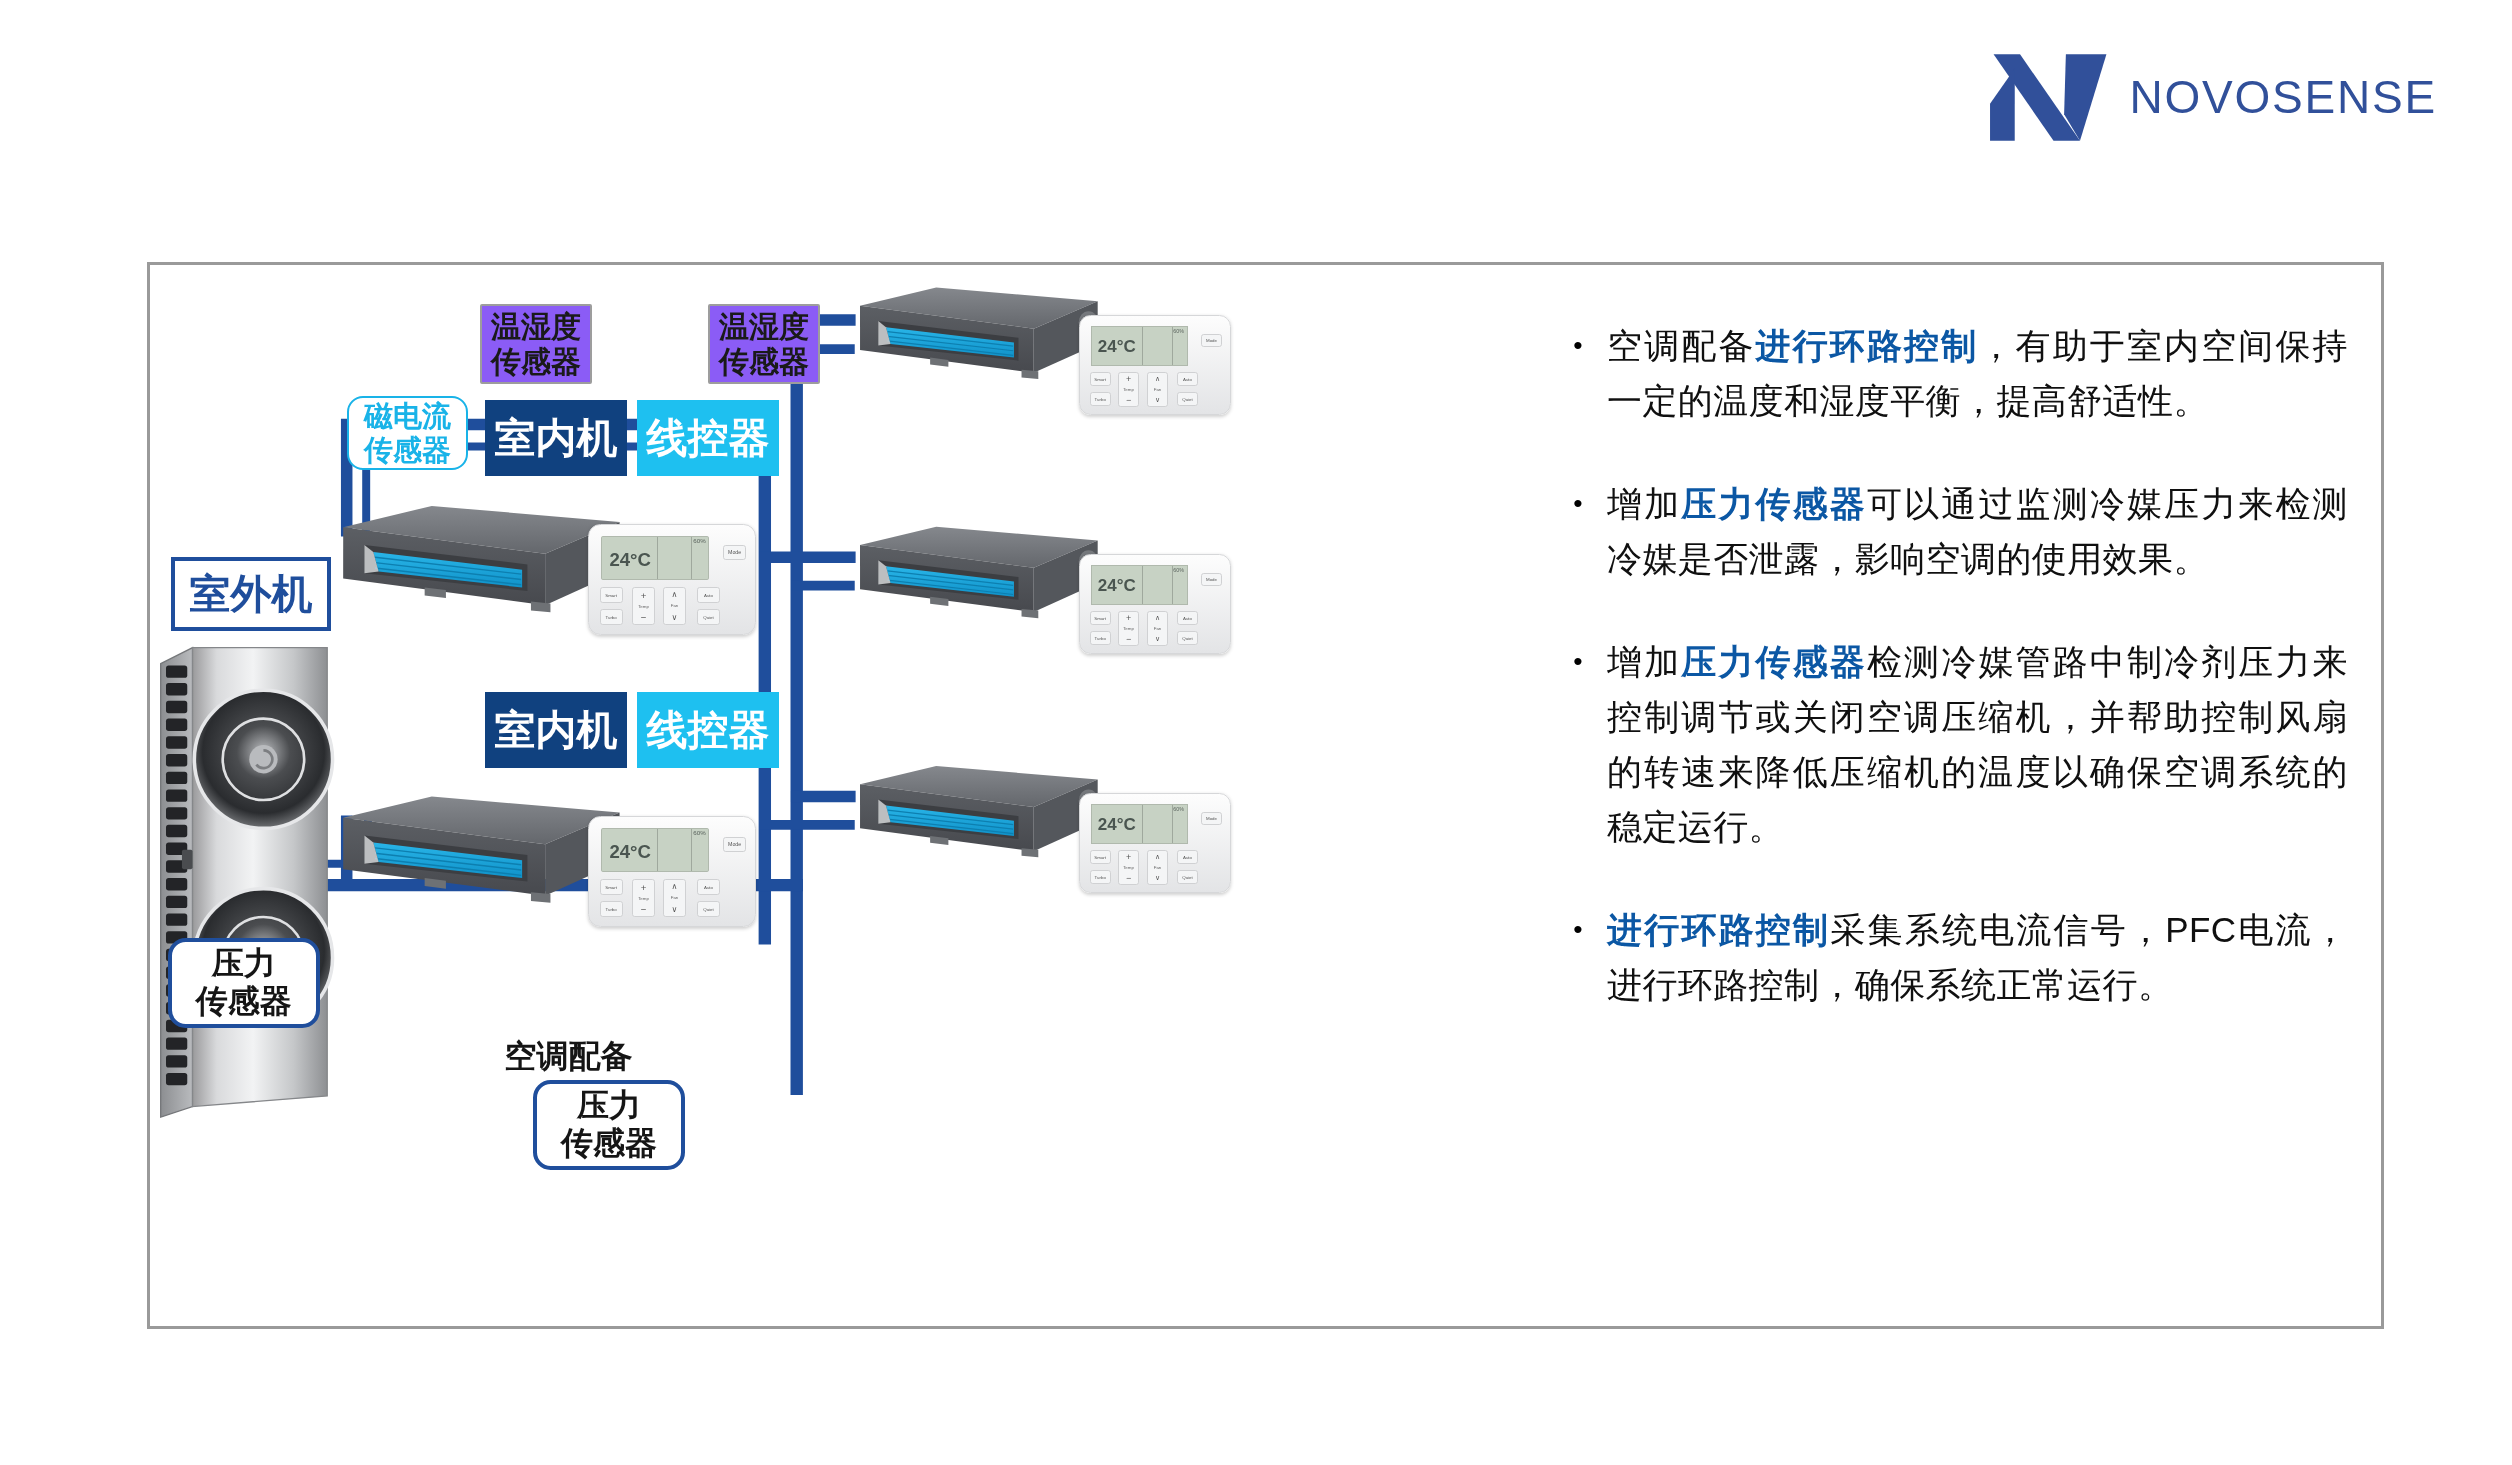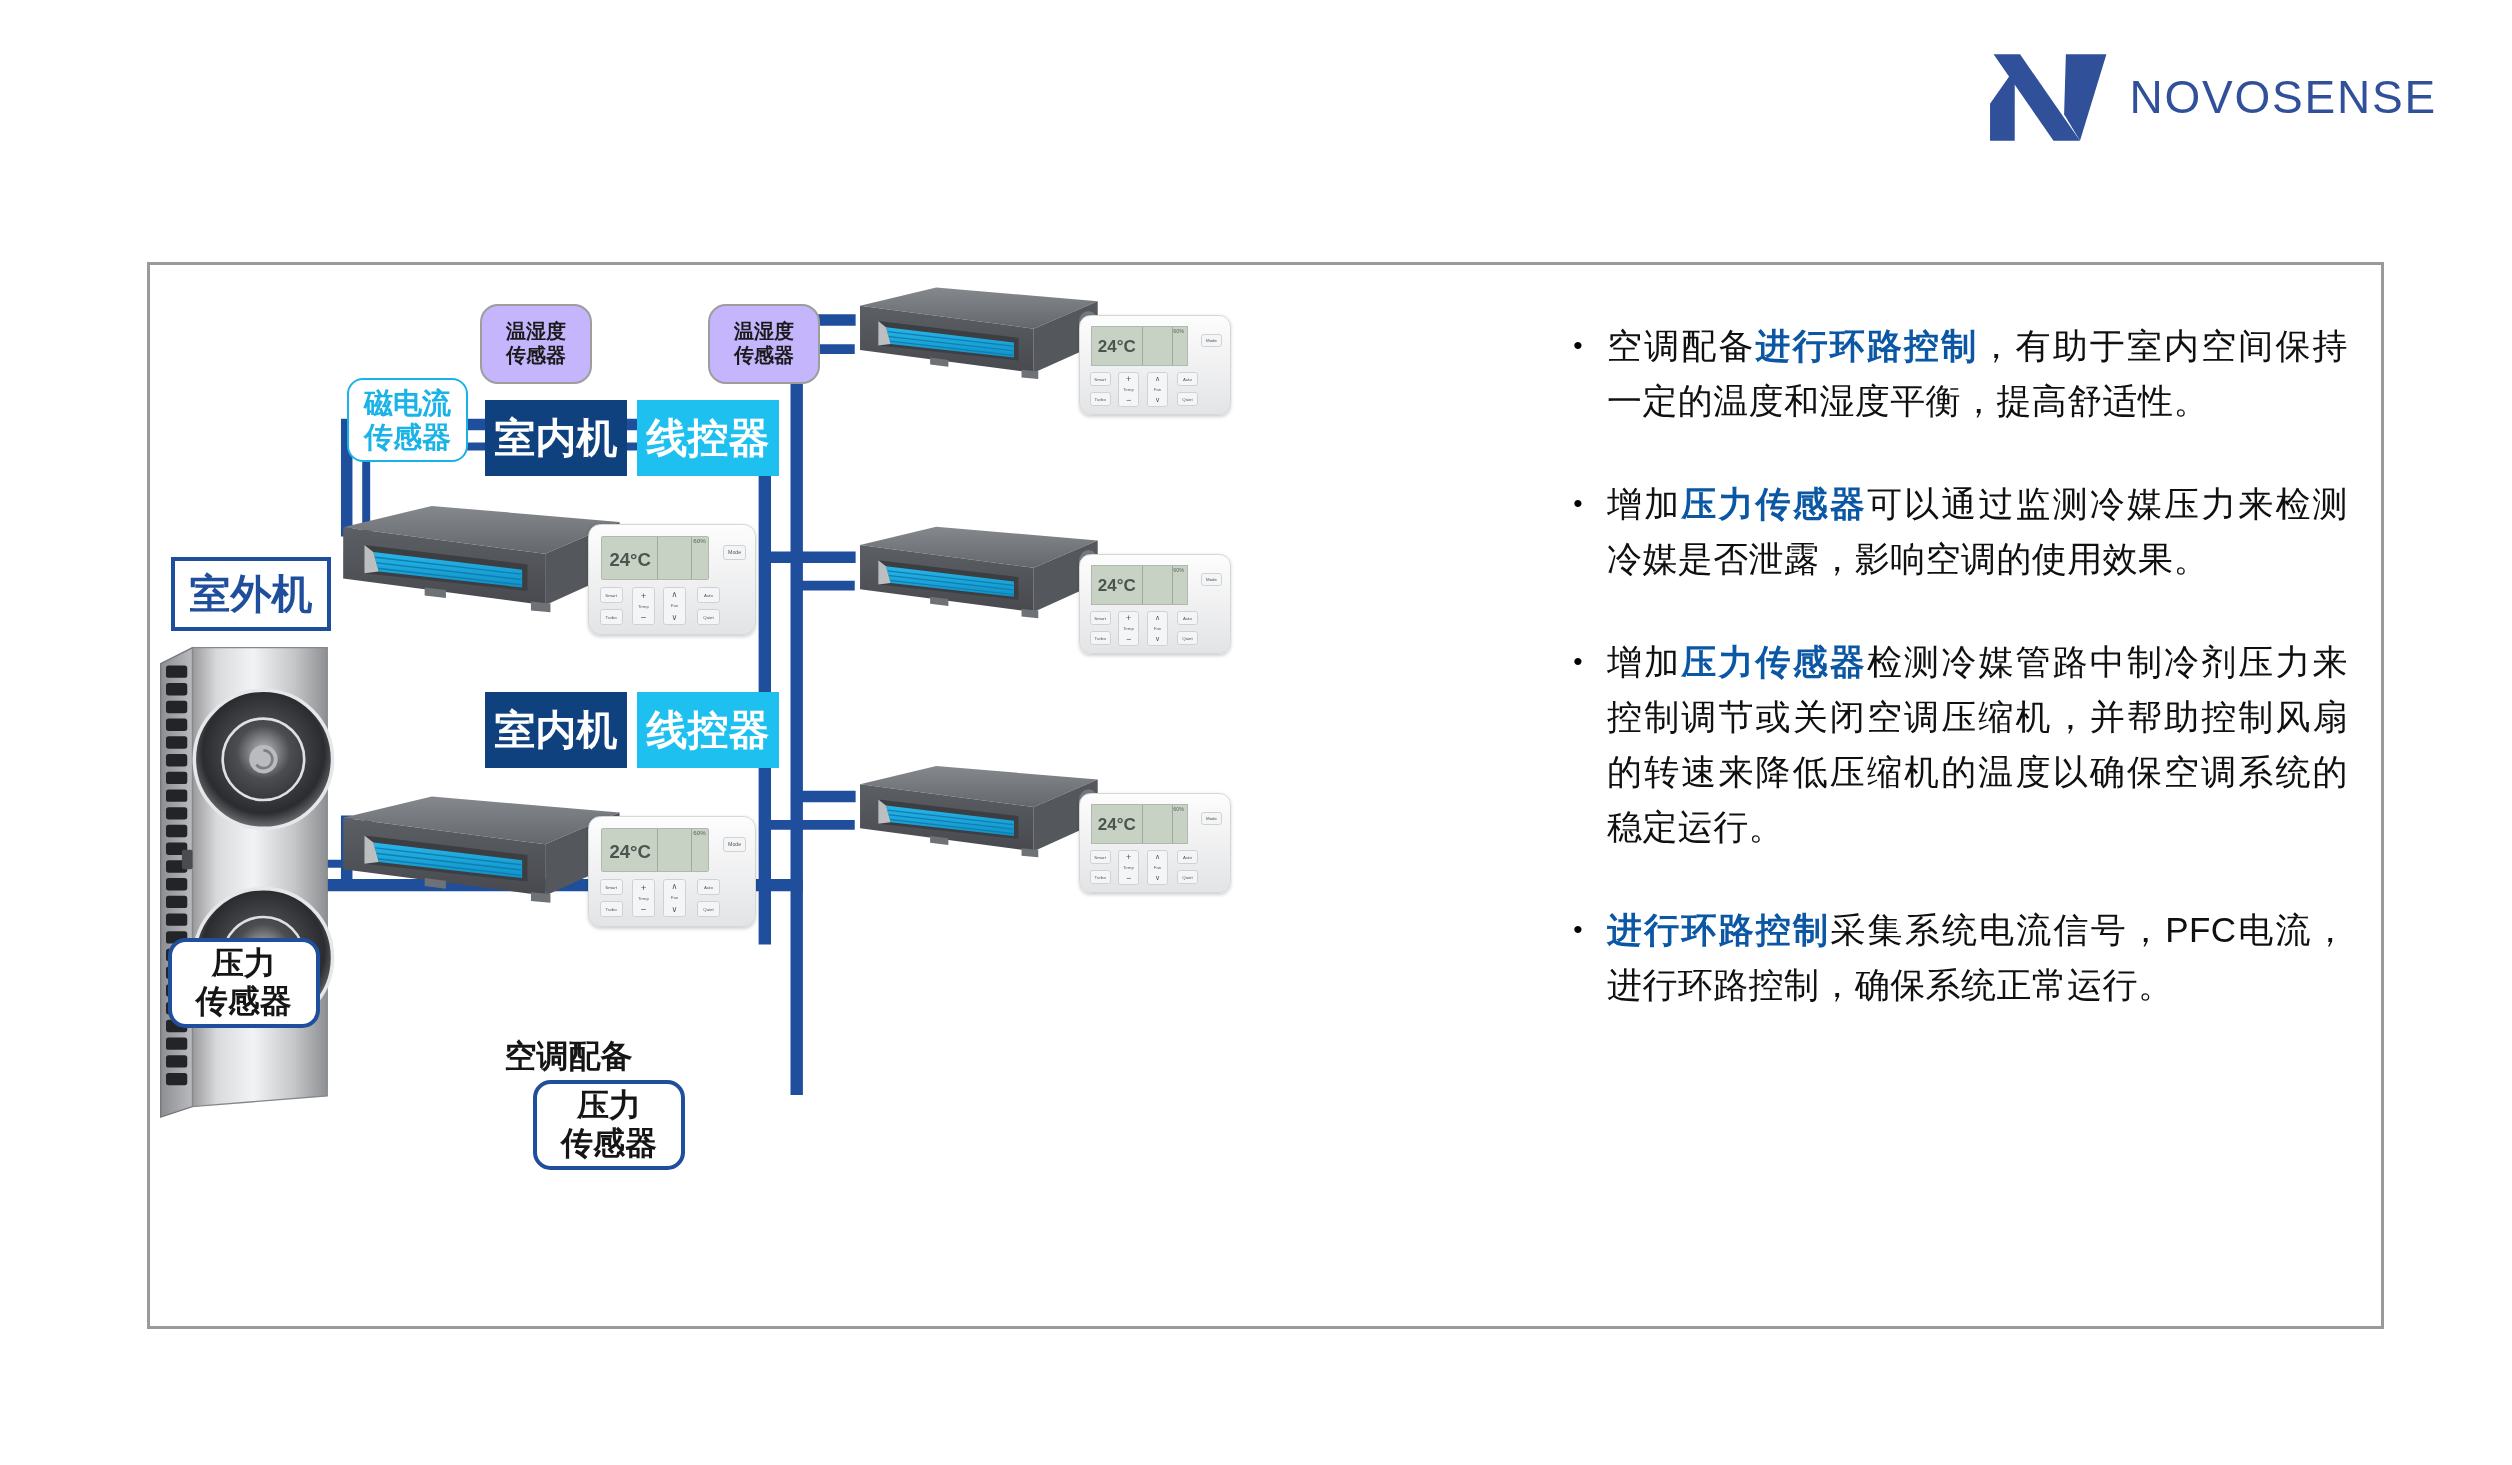--- a/index.html
+++ b/index.html
@@ -41,22 +41,22 @@
   .diagram svg { position: absolute; left: 0; top: 0; }
 
   
   .lbl {
     position: absolute; display: flex; flex-direction: column;
     align-items: center; justify-content: center;
     font-weight: bold; line-height: 1.18; text-align: center;
     white-space: nowrap;
   }
   .lbl-ths {        
-    border: 2.7px solid #9d9d9d; border-radius: 18px; background: #c4b5fd;
-    color: #1a1a1a; font-size: 20px;
+    border: 2.7px solid #9d9d9d; border-radius: 2px; background: #8b5cf6;
+    color: #1a1a1a; font-size: 30px;
   }
   .lbl-mag {        
     border: 2.7px solid #19b3e8; border-radius: 16px; background: #fff;
     color: #19b3e8; font-size: 29px;
   }
   .lbl-indoor {     
     background: #10417f; color: #fff; font-size: 41px;
   }
   .lbl-wired {      
     background: #1ec0f0; color: #fff; font-size: 41px;
@@ -438,21 +438,21 @@
       <div class="lbl lbl-ths" style="left:330px; top:39px; width:112px; height:80px;">
         <span>温湿度</span>
         <span>传感器</span>
       </div>
 
       <div class="lbl lbl-ths" style="left:558px; top:39px; width:112px; height:80px;">
         <span>温湿度</span>
         <span>传感器</span>
       </div>
 
-      <div class="lbl lbl-mag" style="left:197px; top:113px; width:121px; height:84px;">
+      <div class="lbl lbl-mag" style="left:197px; top:131px; width:121px; height:74px;">
         <span>磁电流</span>
         <span>传感器</span>
       </div>
 
       <div class="lbl lbl-indoor" style="left:335px; top:135px; width:142px; height:76px;">
         <span>室内机</span>
       </div>
 
       <div class="lbl lbl-wired" style="left:487px; top:135px; width:142px; height:76px;">
         <span>线控器</span>

